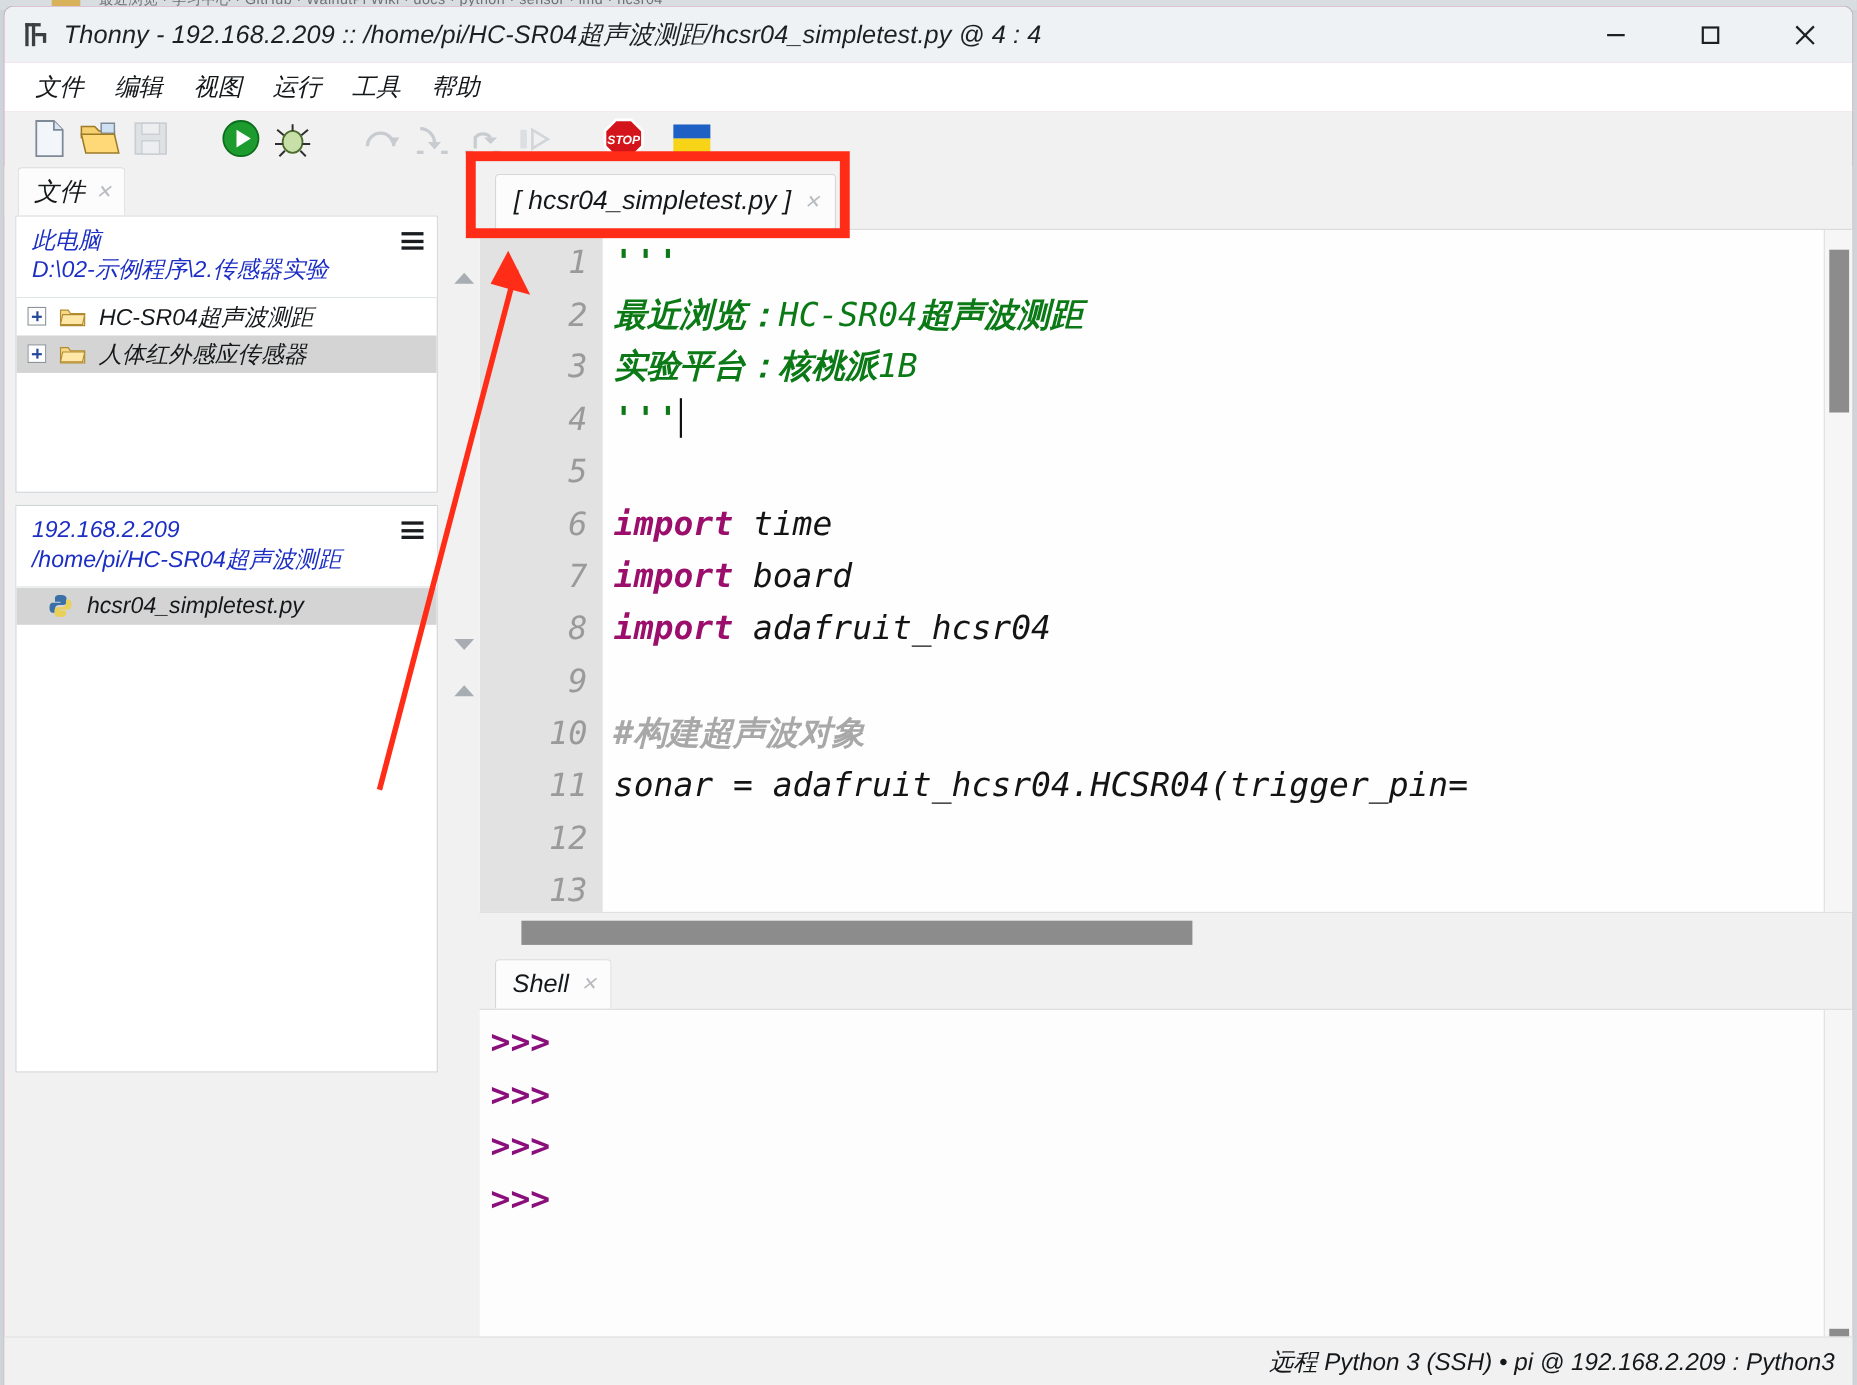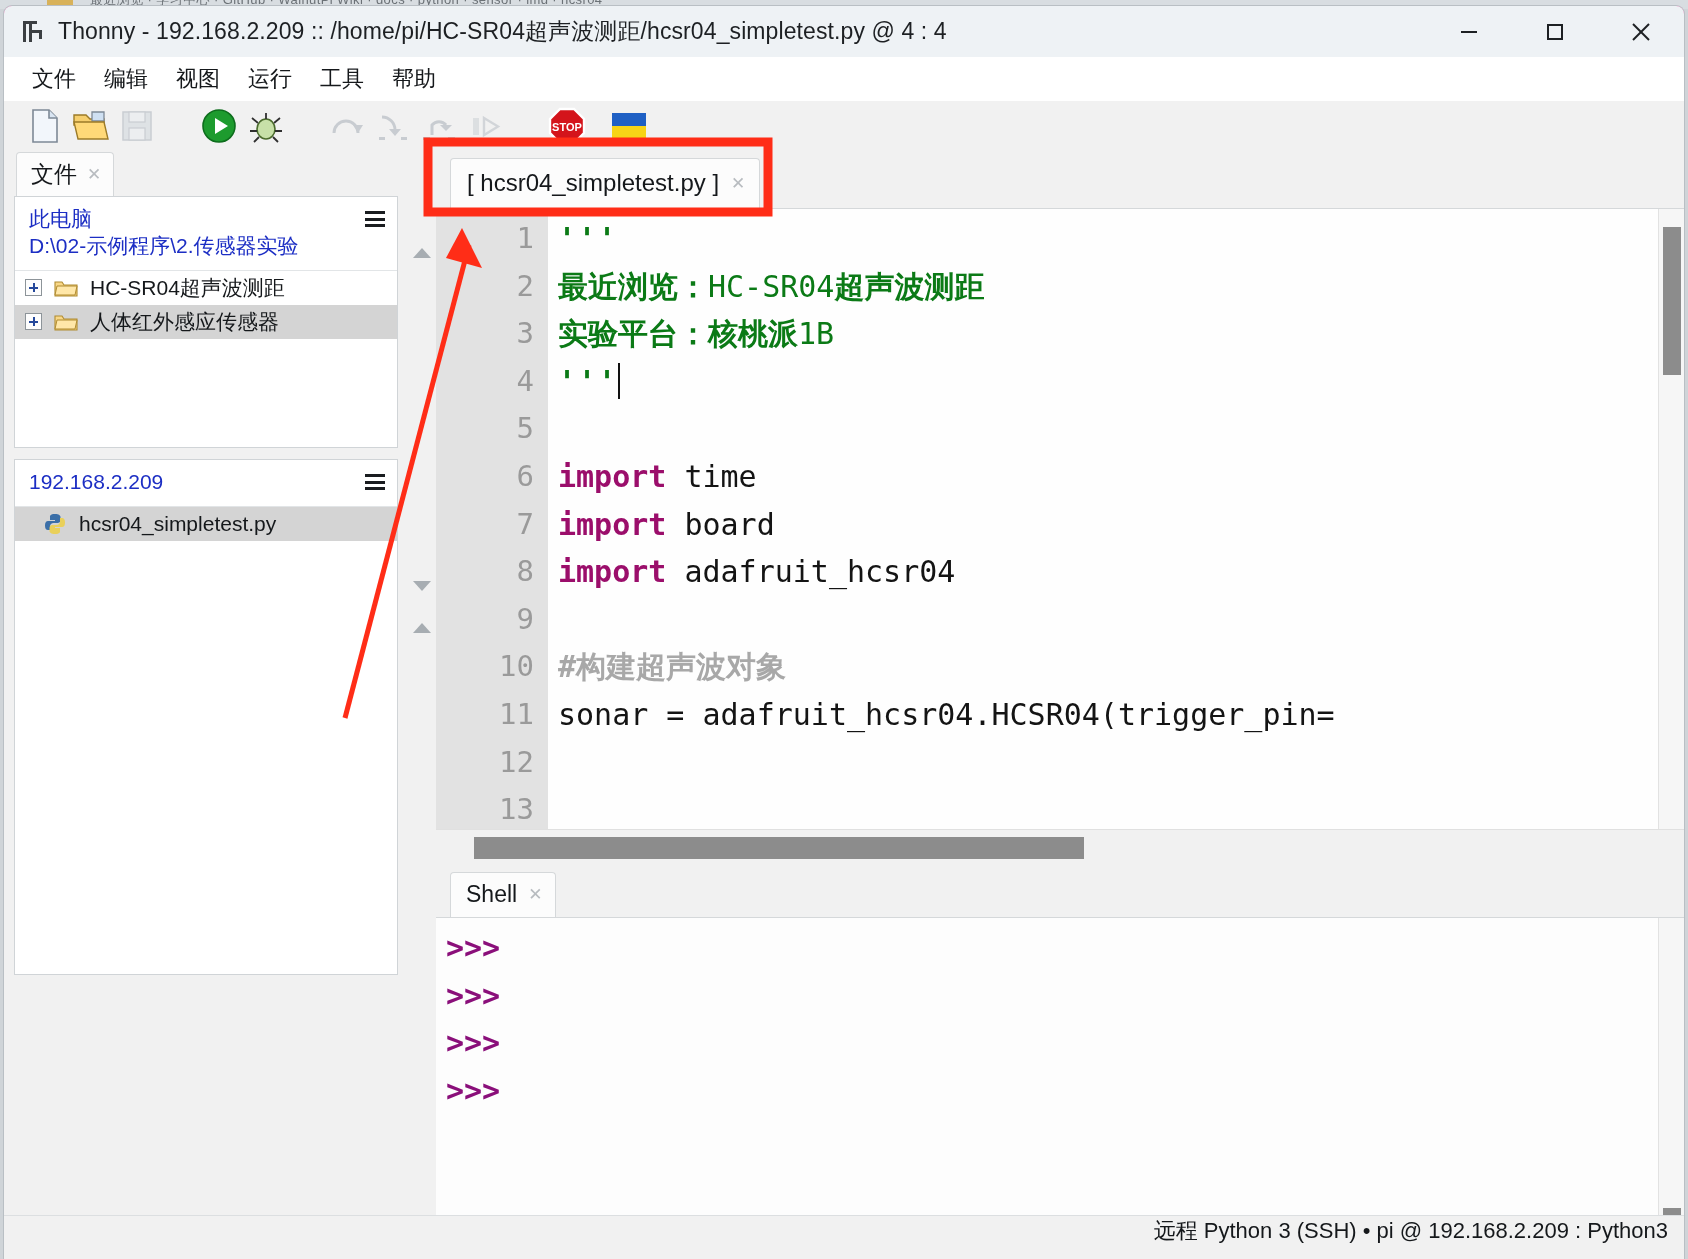--- a/index.html
+++ b/index.html
@@ -28,20 +28,21 @@
 
   
   #app-window {
     position: absolute; left: 3px; top: 5px;
     width: 1682px; height: 1254px;
     background: #f9a8d4;
     border-top-left-radius: 9px; border-top-right-radius: 9px;
     border: 1px solid #b9bfc4;
     border-bottom: none;
     overflow: hidden;
+    font-style: italic;
   }
 
   
   #title-bar {
     position: relative;
     height: 51px;
     background: #eef2f5;
     border-top-left-radius: 8px; border-top-right-radius: 8px;
     display: flex; align-items: center;
   }
@@ -280,21 +281,21 @@
   #shell-vthumb {
     position: absolute; left: 4px; bottom: 10px; width: 18px; height: 42px;
     background: #8c8c8c;
   }
 
   
   #status-bar {
     position: absolute; left: 0; bottom: 0;
     width: 1682px; height: 44px;
     background: #f1f1f1; border-top: 1px solid #dcdfe1;
-    display: flex; align-items: flex-start; justify-content: flex-end;
+    display: flex; align-items: center; justify-content: flex-end;
     padding-right: 18px;
     font-size: 22px; color: #15181b;
   }
 
   
   #annotation-layer {
     position: absolute; left: 0; top: 0; width: 1688px; height: 1259px;
     pointer-events: none;
   }
 </style>
@@ -480,20 +481,21 @@
                     </svg>
                 </span>
                 <span>人体红外感应传感器</span>
               </div>
             </div>
           </div>
 
           <div class="tree-box" id="tree-box-bottom">
             <div class="tree-header">
               <div class="line1">192.168.2.209</div>
+              <div class="line2">/home/pi/HC-SR04超声波测距</div>
               <div class="hamburger">
                   <i></i>
                   <i></i>
                   <i></i>
                 </div>
             </div>
             <div class="tree-list">
               <div class="tree-row sel">
                 <span style="width:6px;flex:none"></span>
                 <span class="py-ico">

